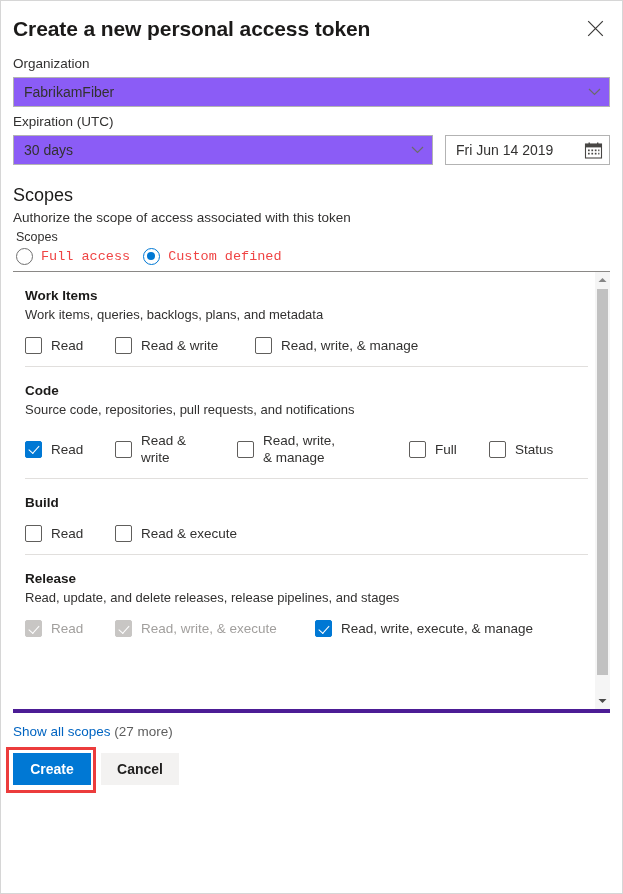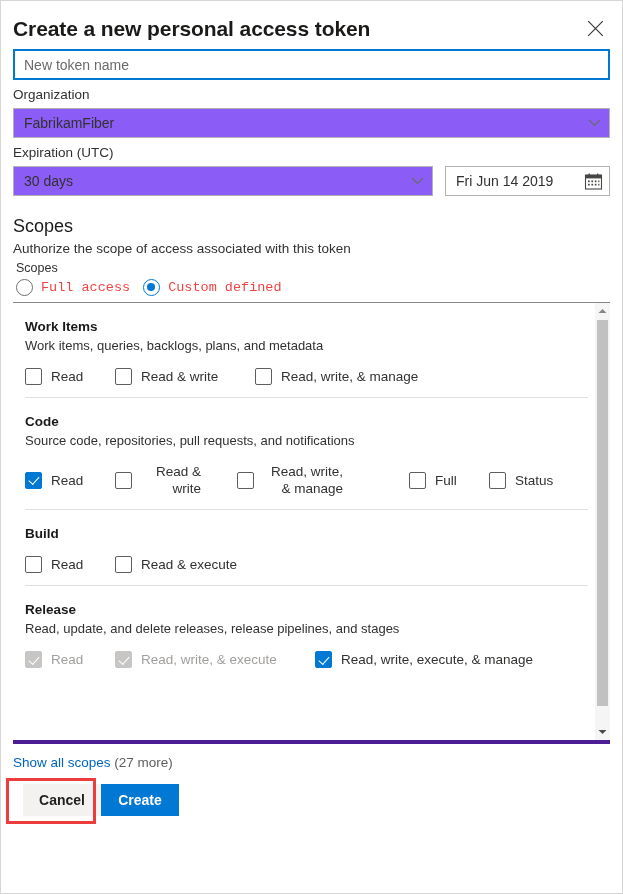--- a/index.html
+++ b/index.html
@@ -200,21 +200,20 @@
   .cb-row {
     display: flex;
     align-items: center;
     margin-top: 13px;
   }
   .cb-item {
     display: flex;
     align-items: center;
     cursor: pointer;
     flex: none;
-    text-align: right;
   }
   .cb-item.disabled { cursor: default; }
   .cb {
     width: 17px; height: 17px;
     border: 1.3px solid #605e5c;
     border-radius: 2px;
     background: #fff;
     margin-right: 9px;
     flex: none;
     position: relative;
@@ -329,21 +328,20 @@
   <div class="header">
     <div class="dialog-title">Create a new personal access token</div>
     <div class="close-btn">
       <svg width="17" height="17" viewBox="0 0 17 17" aria-hidden="true">
         <path d="M1.2 1.2 L15.8 15.8 M15.8 1.2 L1.2 15.8" stroke="#3b3a39" stroke-width="1.2" fill="none"></path>
       </svg>
     </div>
   </div>
 
   <div class="form">
-    <div class="text-input">New token name</div>
 
     <div class="field-label">Organization</div>
     <div class="select-box">
       <span>FabrikamFiber</span>
       <span class="chev">
         <svg width="13" height="8" viewBox="0 0 13 8">
             <path d="M1 1 L6.5 6.5 L12 1" stroke="#6b6b6b" stroke-width="1.2" fill="none"></path>
           </svg>
       </span>
     </div>
@@ -497,18 +495,18 @@
     </div>
   </div>
 
   <div class="footer">
     <div class="show-all">
       <a>Show all scopes</a>
       <span class="more">(27 more)</span>
     </div>
     <div class="btn-row">
       <div class="highlight-box"></div>
+      <div class="btn btn-primary">Create</div>
       <div class="btn btn-secondary">Cancel</div>
-      <div class="btn btn-primary">Create</div>
     </div>
   </div>
 
 </div>
 
 </body></html>

